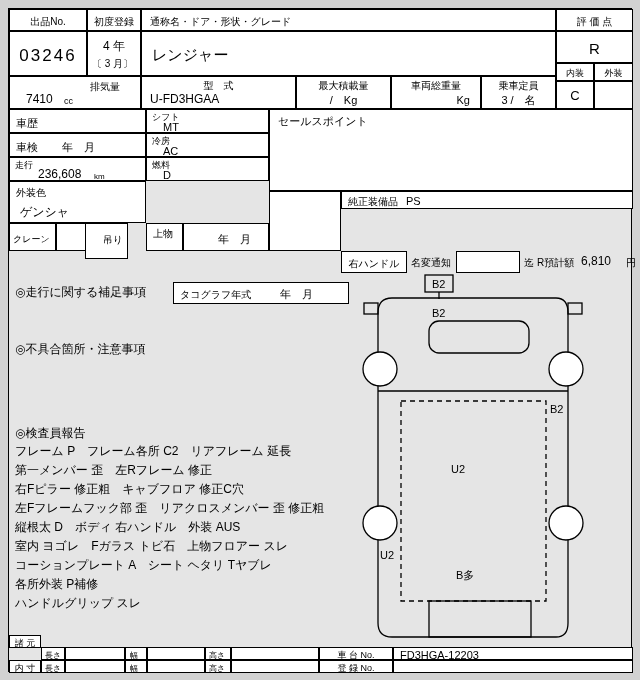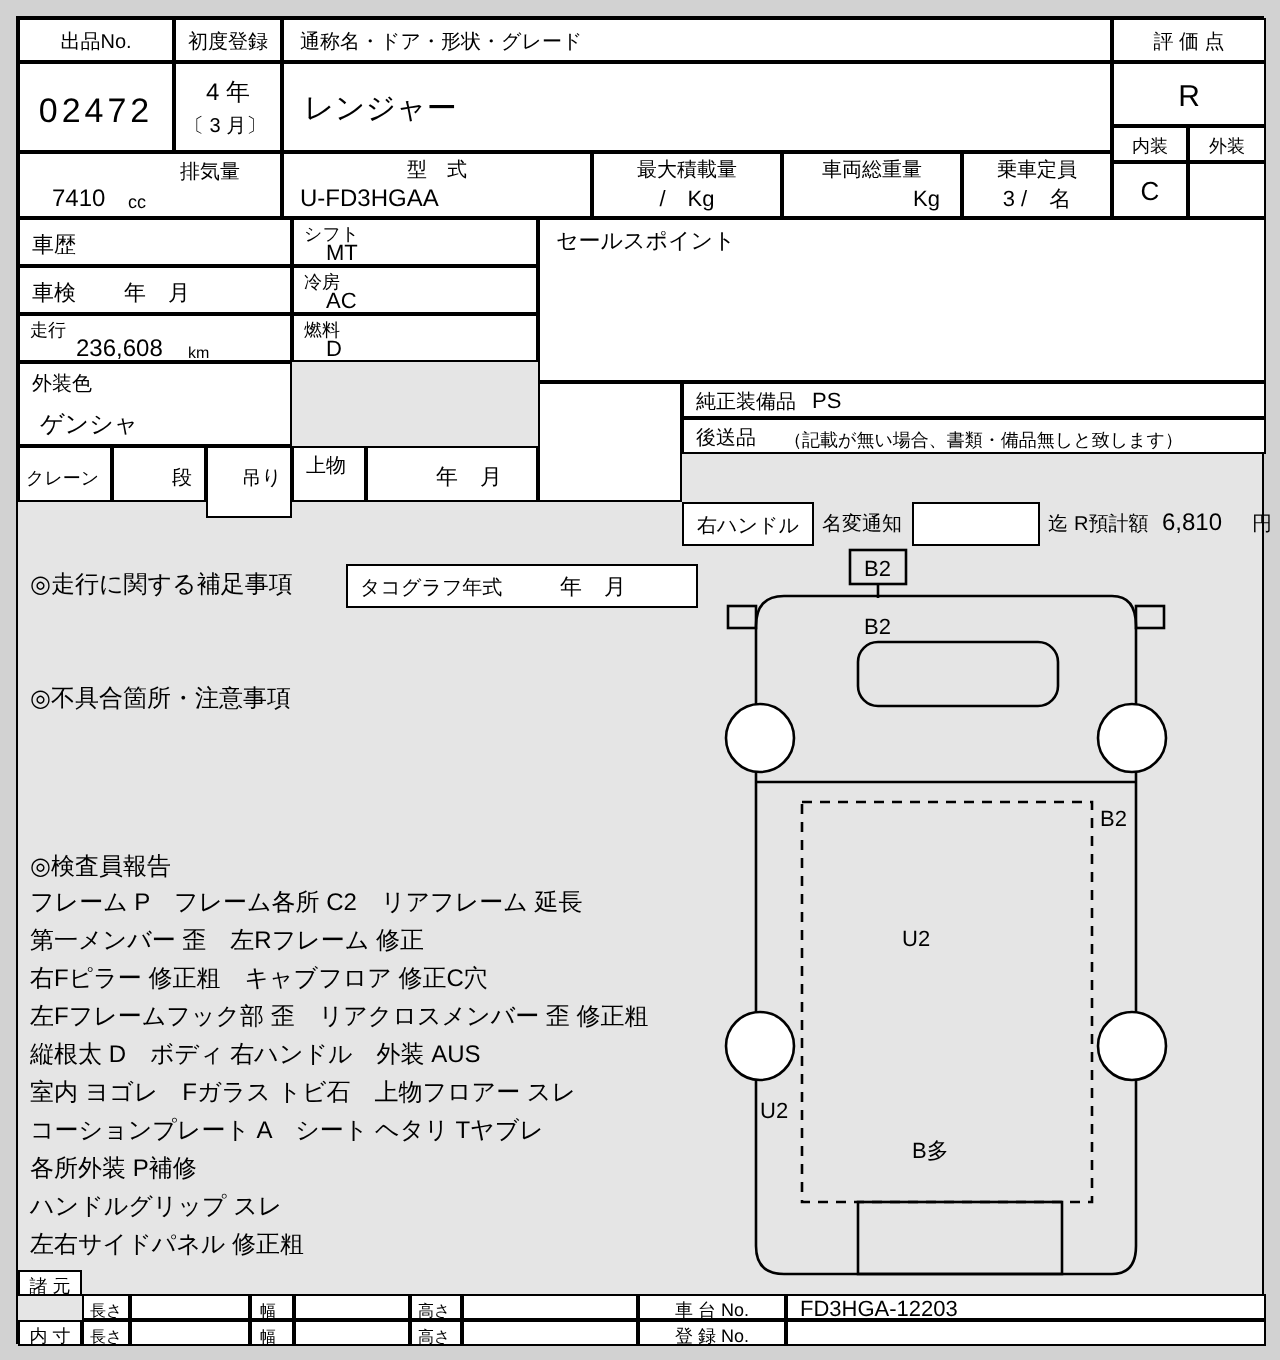--- a/index.html
+++ b/index.html
@@ -29,21 +29,21 @@
 </style>
 </head>
 <body>
 
 <div class="paper">
 
   <div class="cell" style="left:0;top:0;width:78px;height:22px">
     <span class="ctr f10" style="top:6px">出品No.</span>
   </div>
   <div class="cell" style="left:0;top:22px;width:78px;height:45px">
-    <span class="ctr lot" style="top:14px">02472</span>
+    <span class="ctr lot" style="top:14px">03246</span>
   </div>
 
   <div class="cell" style="left:78px;top:0;width:54px;height:22px">
     <span class="ctr f10" style="top:6px">初度登録</span>
   </div>
   <div class="cell" style="left:78px;top:22px;width:54px;height:45px">
     <span class="ctr f12" style="top:8px">4 年</span>
     <span class="f10" style="left:4px;top:26px">〔 3 月〕</span>
   </div>
 
@@ -121,41 +121,37 @@
     <span class="f10" style="left:6px;top:5px">外装色</span>
     <span class="f12" style="left:10px;top:24px">ゲンシャ</span>
   </div>
 
   <div class="cell" style="left:0;top:214px;width:47px;height:28px">
     <span class="f9" style="left:3px;top:10px">クレーン</span>
   </div>
   <div class="cell" style="left:47px;top:214px;width:47px;height:28px">
     <span class="f10" style="right:6px;top:10px">段</span>
   </div>
-  <div class="cell" style="left:94px;top:214px;width:43px;height:36px">
+  <div class="cell" style="left:76px;top:214px;width:43px;height:36px">
     <span class="f10" style="right:4px;top:10px">吊り</span>
   </div>
   <div class="cell" style="left:137px;top:214px;width:37px;height:28px">
     <span class="f10" style="left:6px;top:4px">上物</span>
   </div>
   <div class="cell" style="left:174px;top:214px;width:86px;height:28px">
     <span class="f11" style="left:34px;top:9px">年　月</span>
   </div>
 
   <div class="cell" style="left:260px;top:100px;width:364px;height:82px">
     <span class="f11" style="left:8px;top:5px">セールスポイント</span>
   </div>
   <div class="cell" style="left:260px;top:182px;width:72px;height:60px"></div>
   <div class="cell" style="left:332px;top:182px;width:292px;height:18px">
     <span class="f10" style="left:6px;top:4px">純正装備品</span>
     <span class="f11" style="left:64px;top:3px">PS</span>
-  </div>
-  <div class="cell" style="left:332px;top:200px;width:292px;height:18px">
-    <span class="f10" style="left:6px;top:4px">後送品</span>
-    <span class="f9" style="left:50px;top:5px">（記載が無い場合、書類・備品無しと致します）</span>
   </div>
 
   <div class="cell" style="left:332px;top:242px;width:66px;height:22px">
     <span class="ctr f10" style="top:6px">右ハンドル</span>
   </div>
   <div class="t f10" style="left:402px;top:248px">名変通知</div>
   <div class="cell" style="left:447px;top:242px;width:64px;height:22px"></div>
   <div class="t f10" style="left:515px;top:248px">迄</div>
   <div class="t f10" style="left:528px;top:248px">R預計額</div>
   <div class="t f12" style="left:572px;top:246px;width:42px;text-align:left">6,810</div>
@@ -173,21 +169,20 @@
   <div class="t report" style="left:6px;top:436px;width:345px">
     <div>フレーム P　フレーム各所 C2　リアフレーム 延長</div>
     <div>第一メンバー 歪　左Rフレーム 修正</div>
     <div>右Fピラー 修正粗　キャブフロア 修正C穴</div>
     <div>左Fフレームフック部 歪　リアクロスメンバー 歪 修正粗</div>
     <div>縦根太 D　ボディ 右ハンドル　外装 AUS</div>
     <div>室内 ヨゴレ　Fガラス トビ石　上物フロアー スレ</div>
     <div>コーションプレート A　シート ヘタリ Tヤブレ</div>
     <div>各所外装 P補修</div>
     <div>ハンドルグリップ スレ</div>
-    <div>左右サイドパネル 修正粗</div>
   </div>
 
   <svg style="left:347px;top:262px" width="268" height="372" viewBox="0 0 268 372">
     <g fill="none" stroke="#000" stroke-width="1.3">
       <rect x="69" y="4" width="28" height="17"></rect>
       <line x1="83" y1="21" x2="83" y2="28"></line>
       <rect x="8" y="32" width="14" height="11"></rect>
       <rect x="212" y="32" width="14" height="11"></rect>
       <path d="M36,27 L200,27 Q212,27 212,42 L212,352 Q212,366 200,366 L36,366 Q22,366 22,352 L22,42 Q22,27 36,27 Z"></path>
       <rect x="73" y="50" width="100" height="32" rx="10"></rect>

